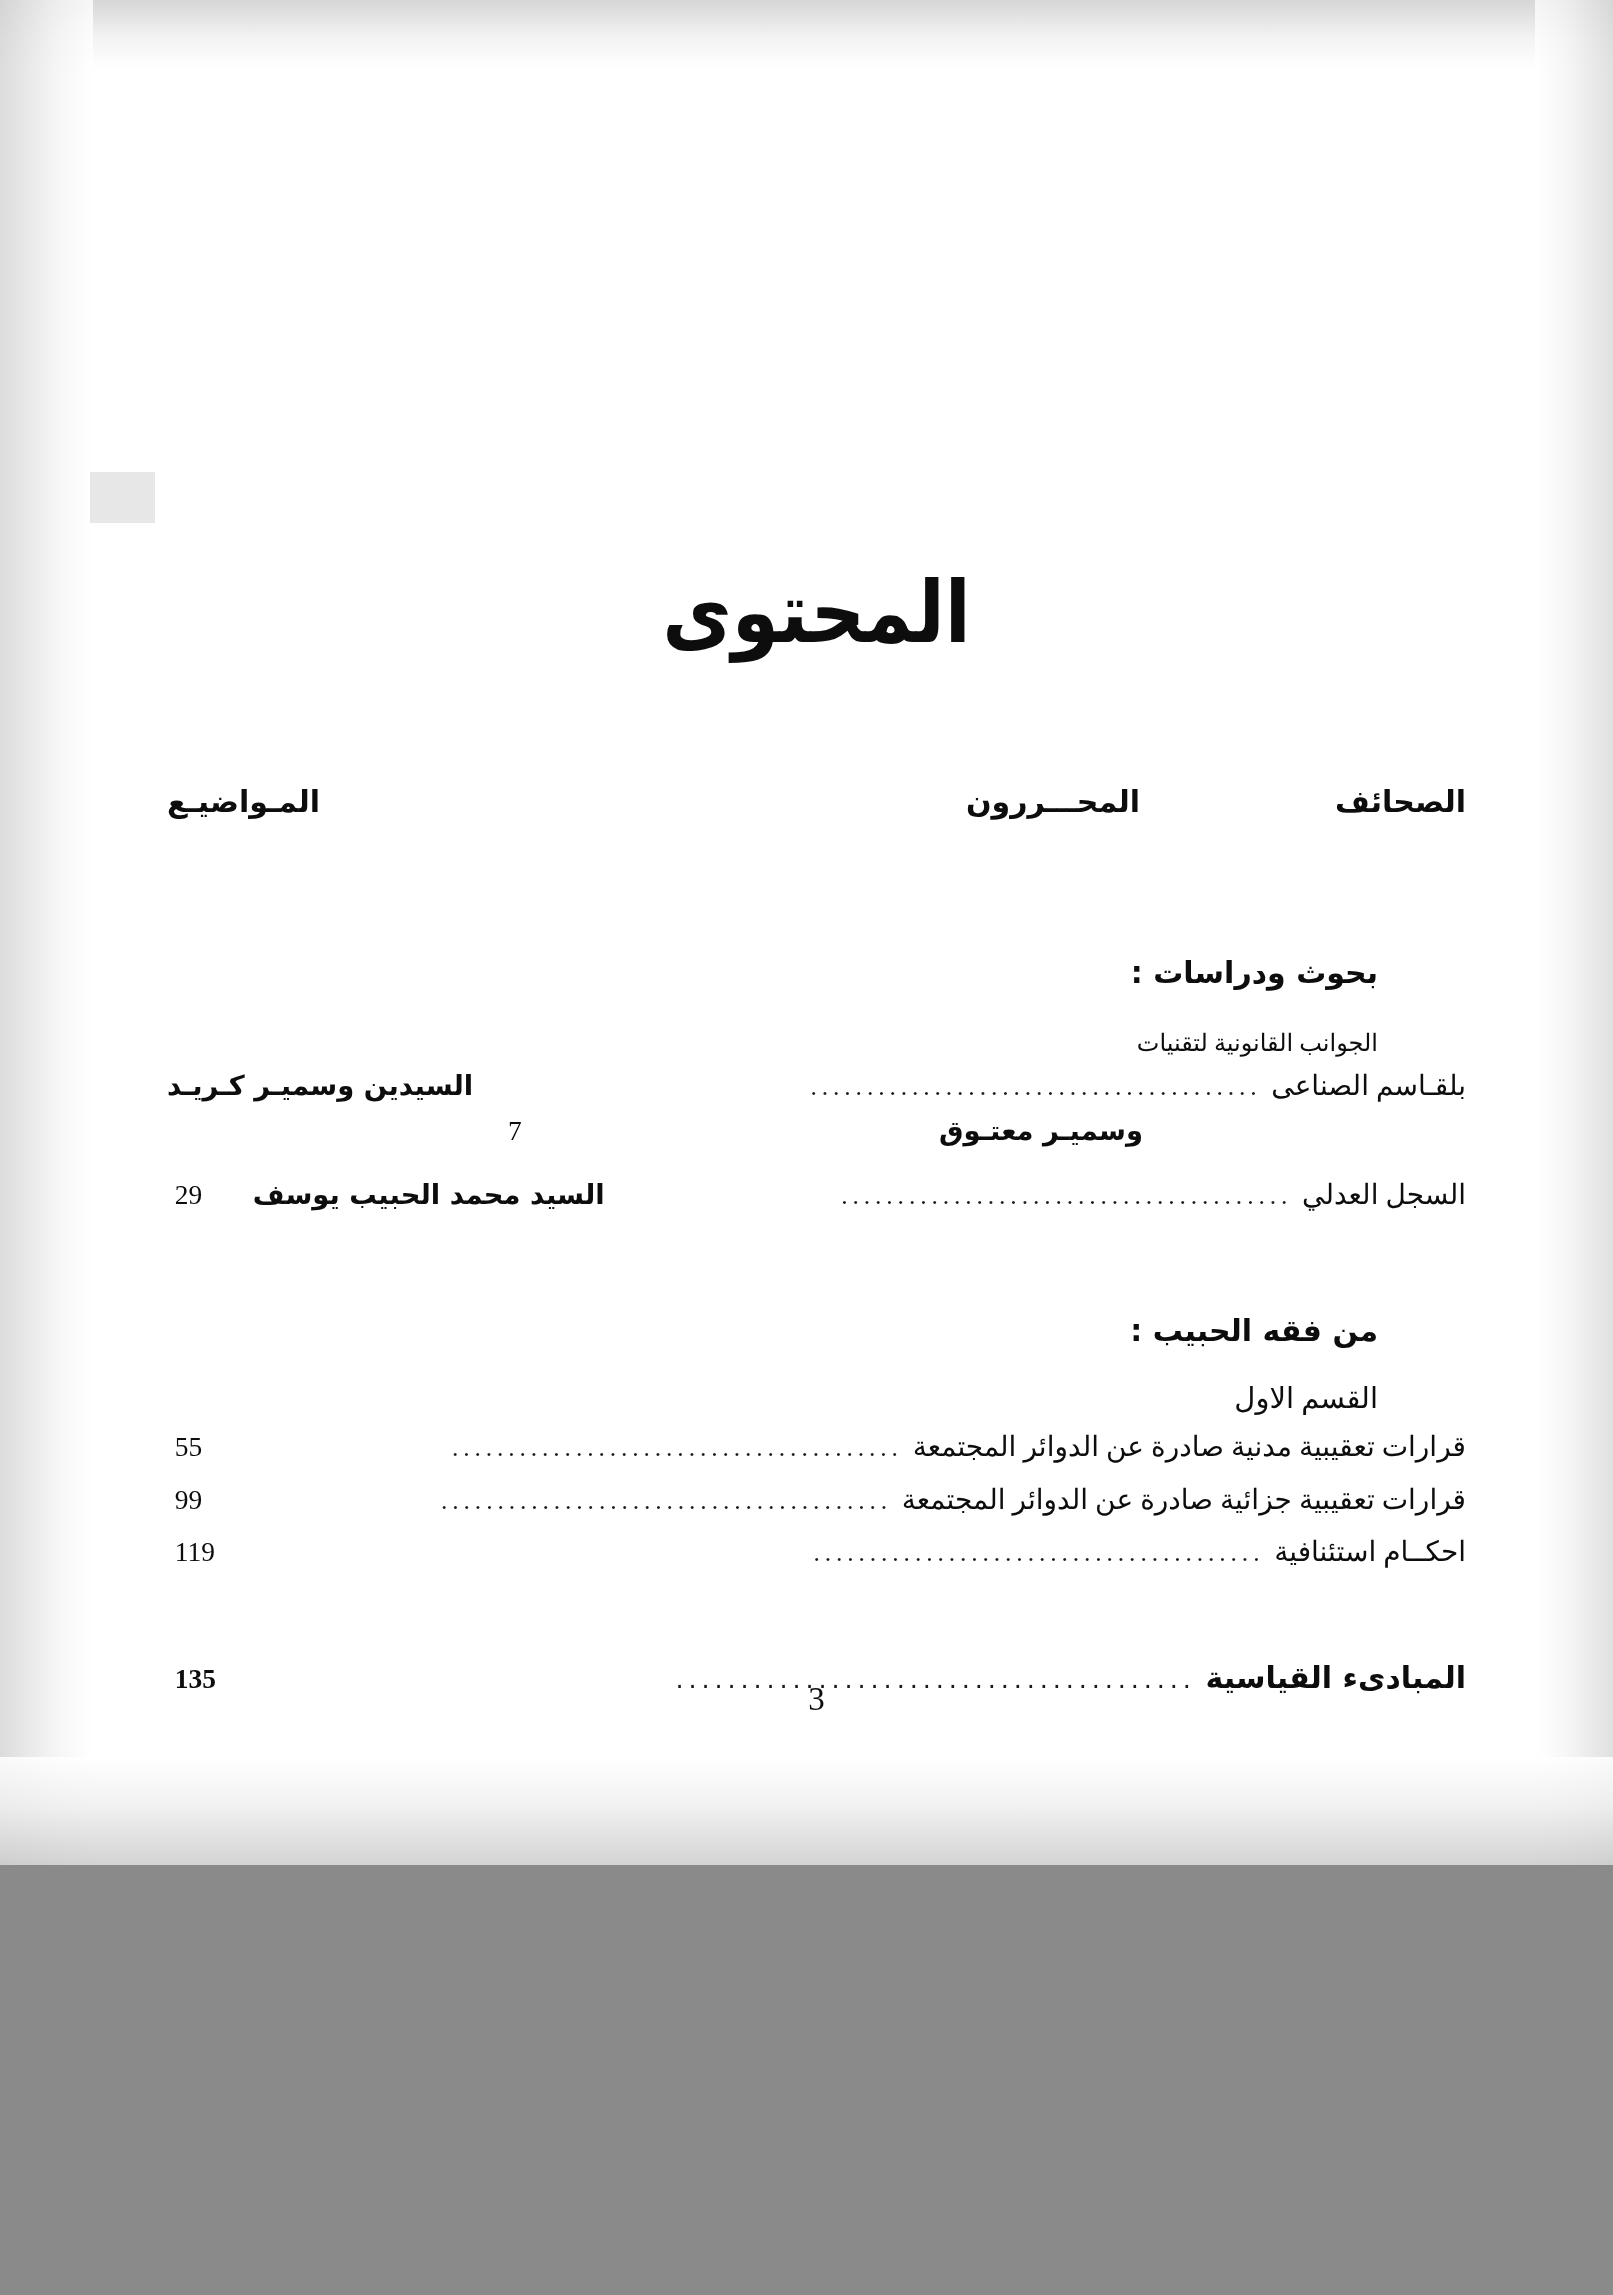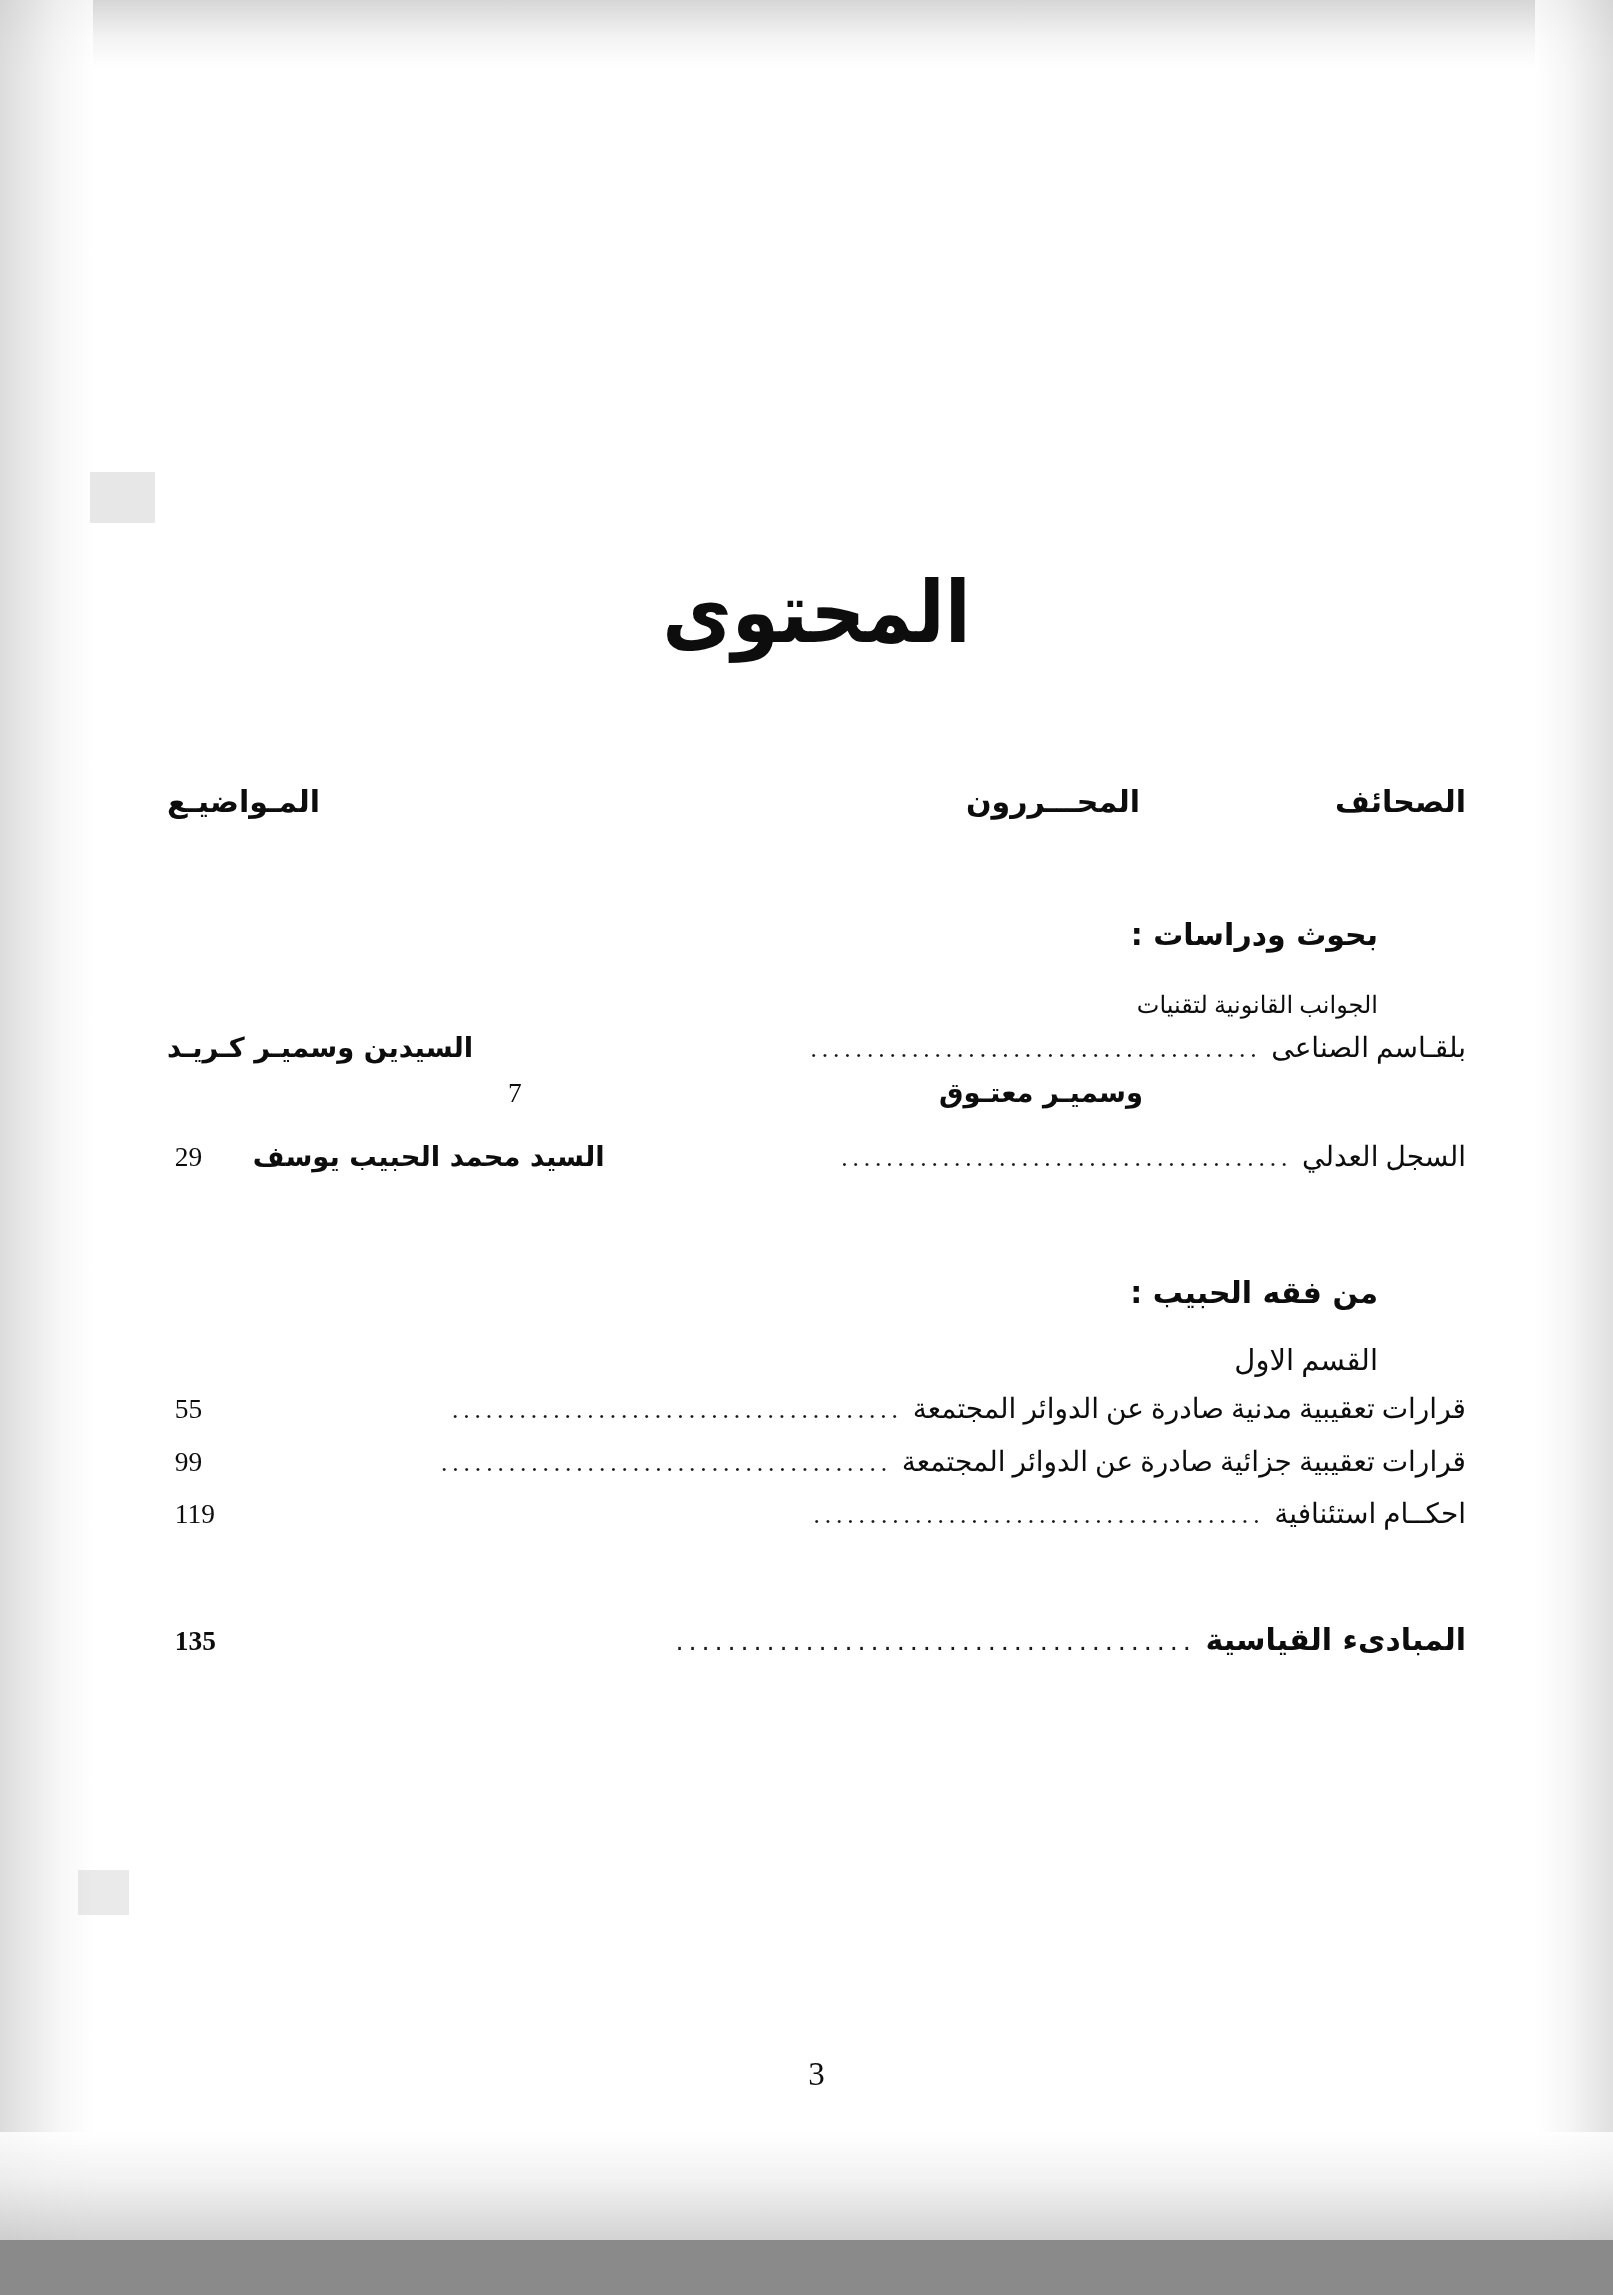--- a/index.html
+++ b/index.html
@@ -3,21 +3,21 @@
 <meta charset="utf-8">
 <style>
   html, body {
     margin: 0;
     padding: 0;
     background: #8a8a8a;
   }
   .page {
     position: relative;
     width: 1613px;
-    height: 2240px;
+    height: 1865px;
     margin: 0 auto;
     background: #ffffff;
     overflow: hidden;
     font-family: "Liberation Serif", serif;
     color: #0d0d0d;
   }
   
   .scan-edge-top {
     position: absolute;
     left: 0; top: 0; width: 100%; height: 69px;
@@ -80,21 +80,21 @@
     font-size: 30px;
     font-family: "DejaVu Sans", sans-serif;
   }
   .col-headers .h-subjects { margin-right: 510px; letter-spacing: 2px; }
   .col-headers .h-editors { letter-spacing: 2px; }
   .col-headers .h-pages { margin-left: 59px; letter-spacing: 1px; }
 
   
   .toc {
     position: absolute;
-    top: 866px;
+    top: 904px;
     left: 0;
     right: 0;
   }
   .section-heading {
     font-weight: bold;
     font-size: 30px;
     font-family: "DejaVu Sans", sans-serif;
     text-align: right;
     margin: 51px 88px 27.4px 0;
   }

